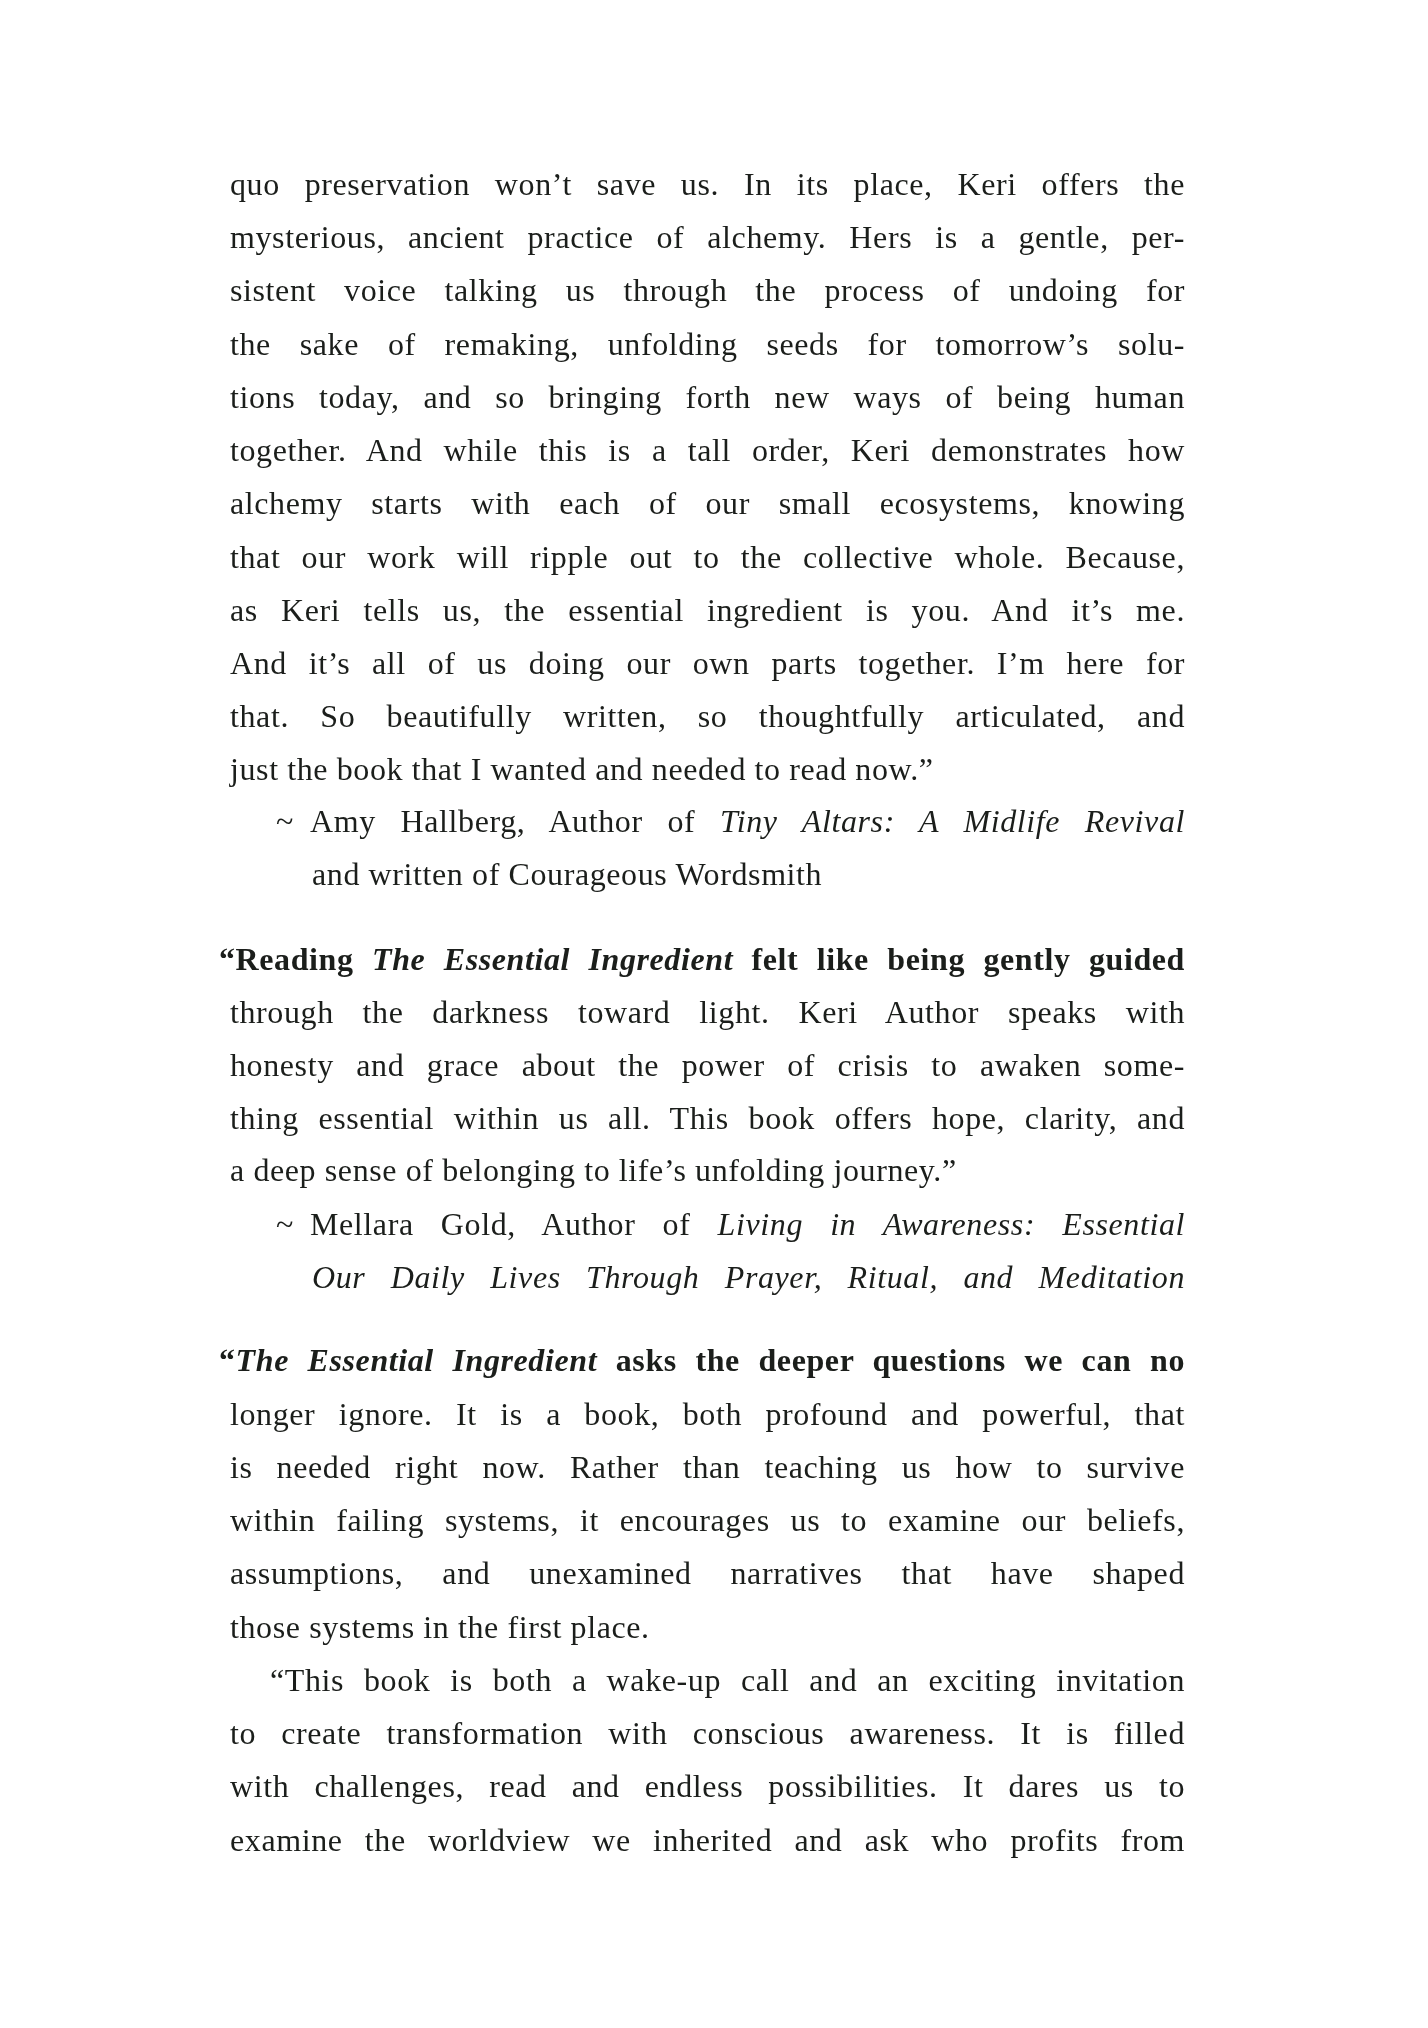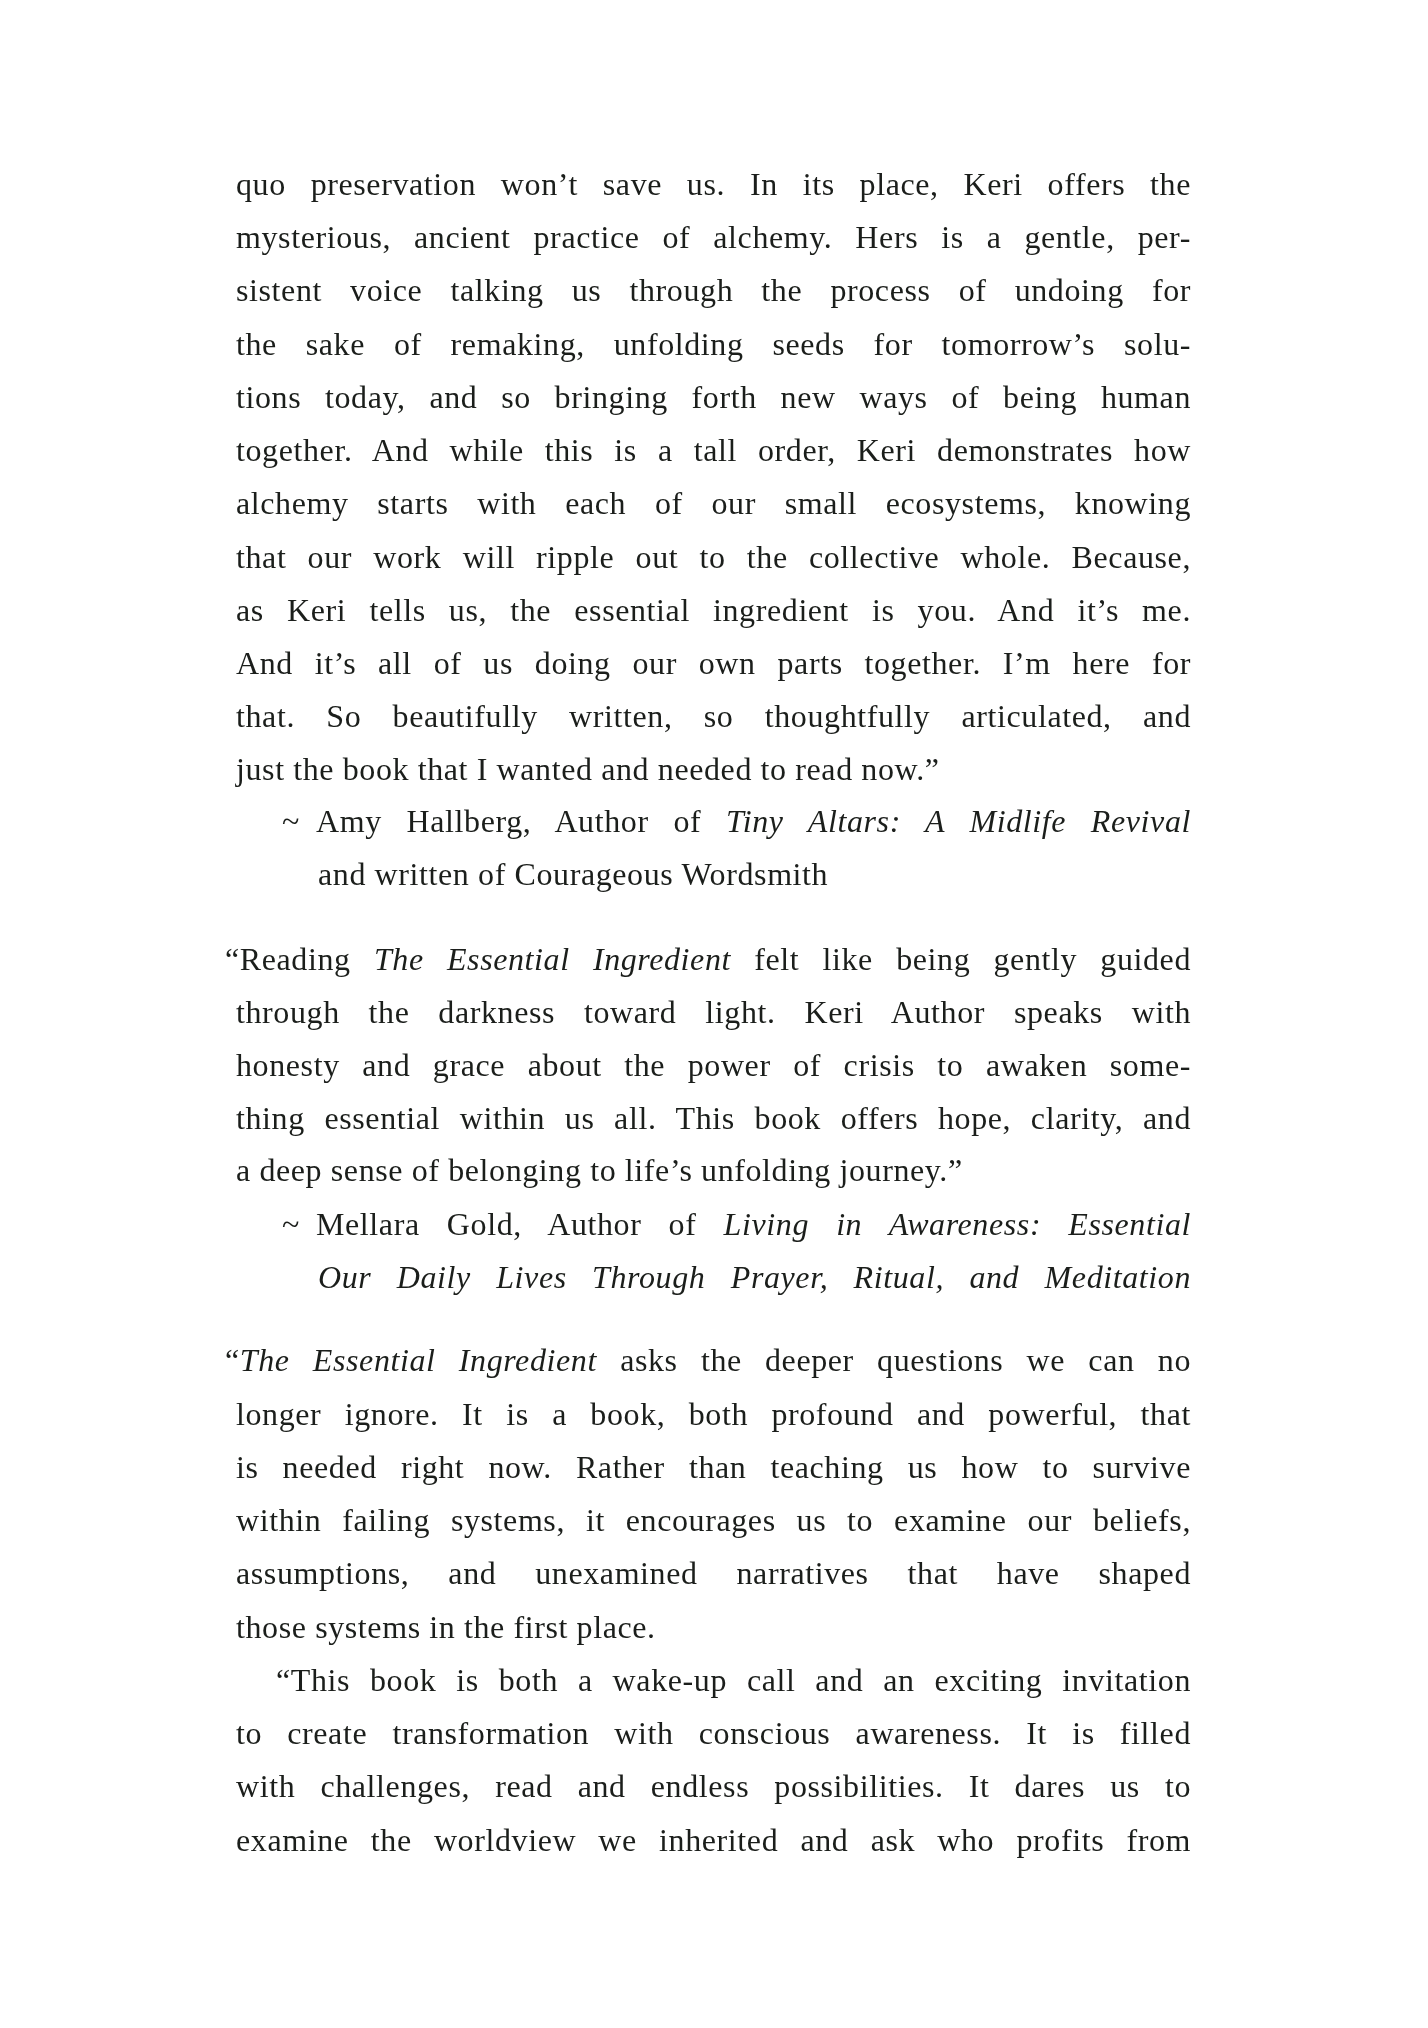--- a/index.html
+++ b/index.html
@@ -1,35 +1,35 @@
 <!DOCTYPE html>
 <html><head>
 <meta charset="utf-8">
 <style>
   html, body { margin: 0; padding: 0; background: #ffffff; }
   body { width: 1428px; height: 2028px; position: relative; overflow: hidden; }
-  .page { position: absolute; left: 14px; top: 0; width: 1308px; height: 2028px; background: #ffffff; }
+  .page { position: absolute; left: 8px; top: 0; width: 1308px; height: 2028px; background: #ffffff; }
   .line {
     position: absolute;
     left: 222px;
     width: 955px;
     height: 53px;
     line-height: 53px;
     font-family: "Liberation Serif", "DejaVu Serif", serif;
     font-size: 32px;
     letter-spacing: 0.6px;
     color: #1b1e1b;
     white-space: nowrap;
     text-align: justify;
     text-align-last: justify;
   }
   .line.last { text-align: right; text-align-last: left; }
   .line.attr { left: 268px; width: 909px; }
   .line.attr2 { left: 304px; width: 873px; }
-  .line.hang { left: 211px; width: 966px; }
+  .line.hang { left: 211px; width: 966px; font-weight: bold; }
   .line.indent { left: 262px; width: 915px; }
   .tilde { display: inline-block; width: 34px; }
   i { font-style: italic; }
 </style>
 </head>
 <body>
 
 <div class="page">
 
   <div>

